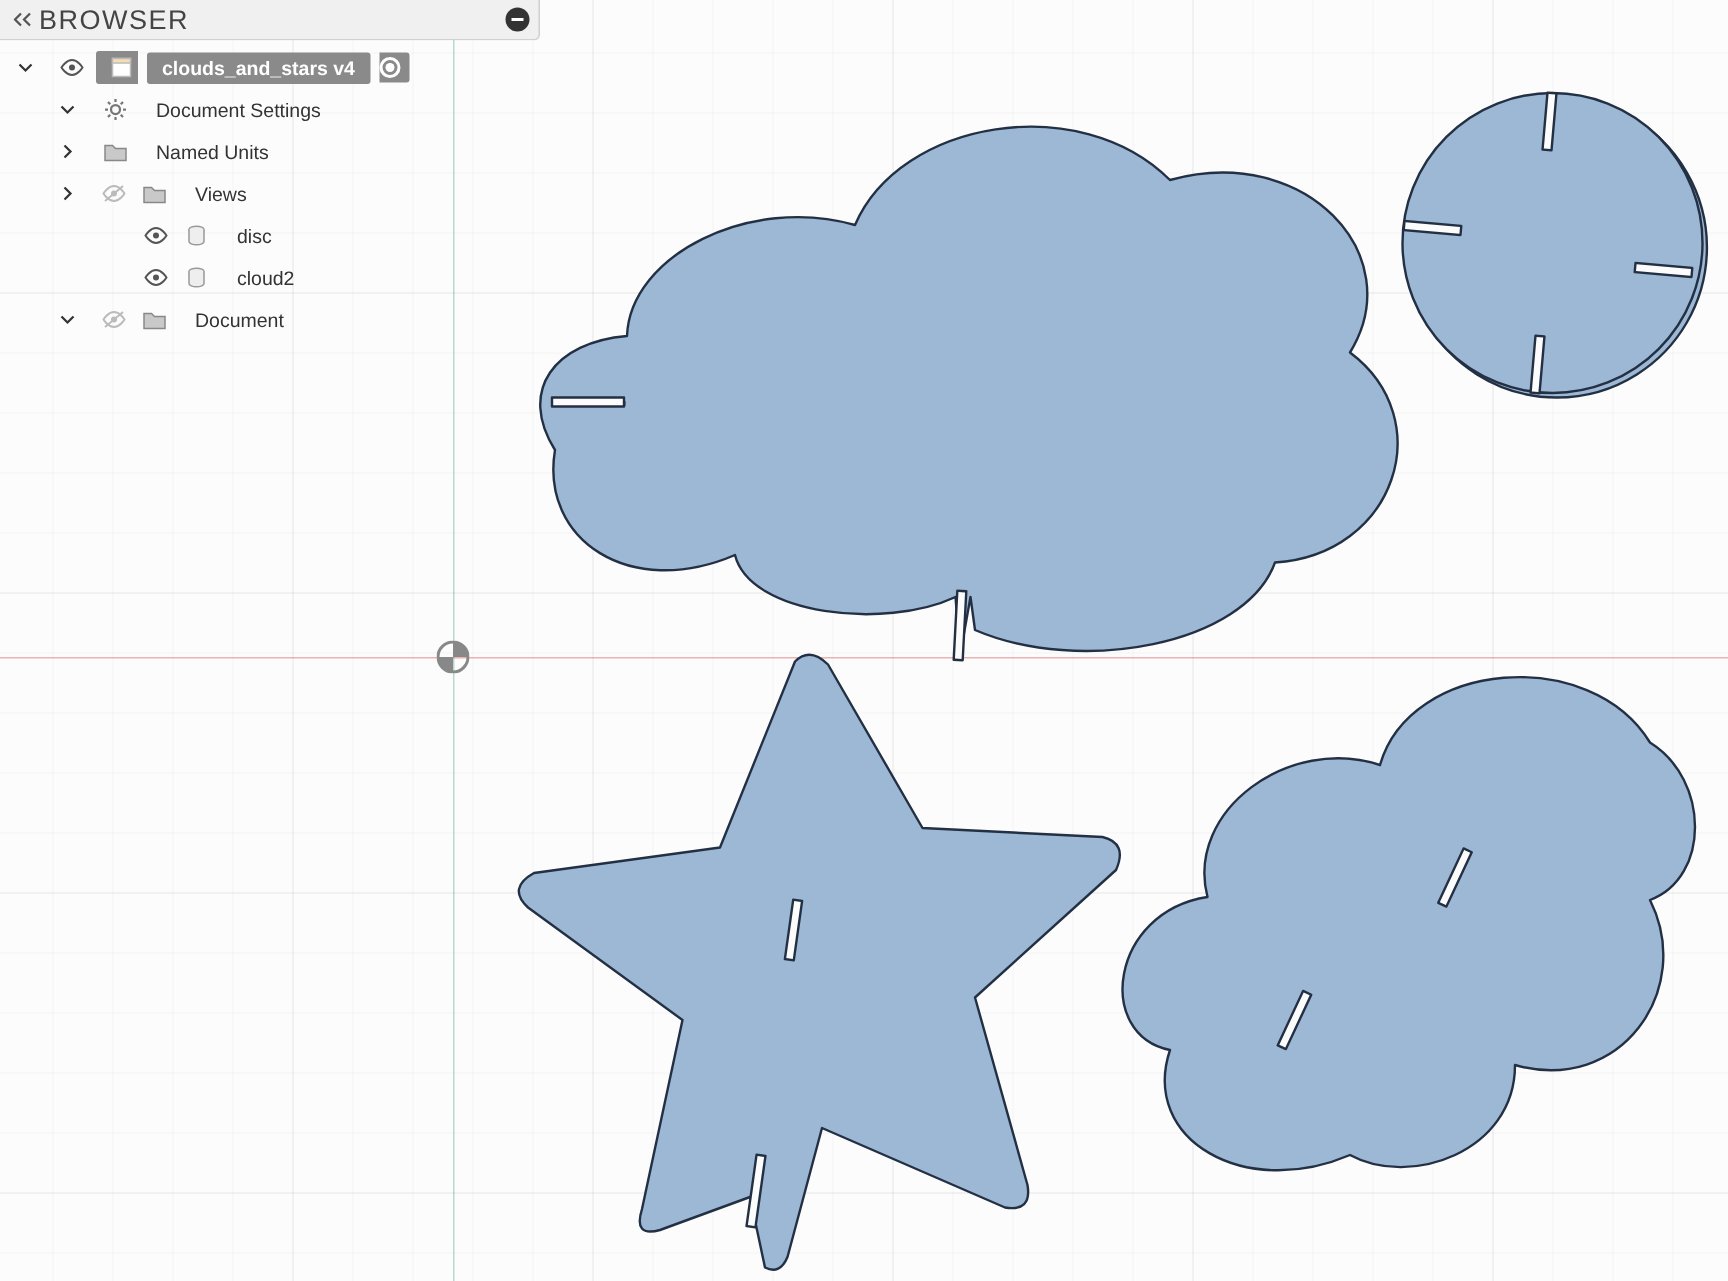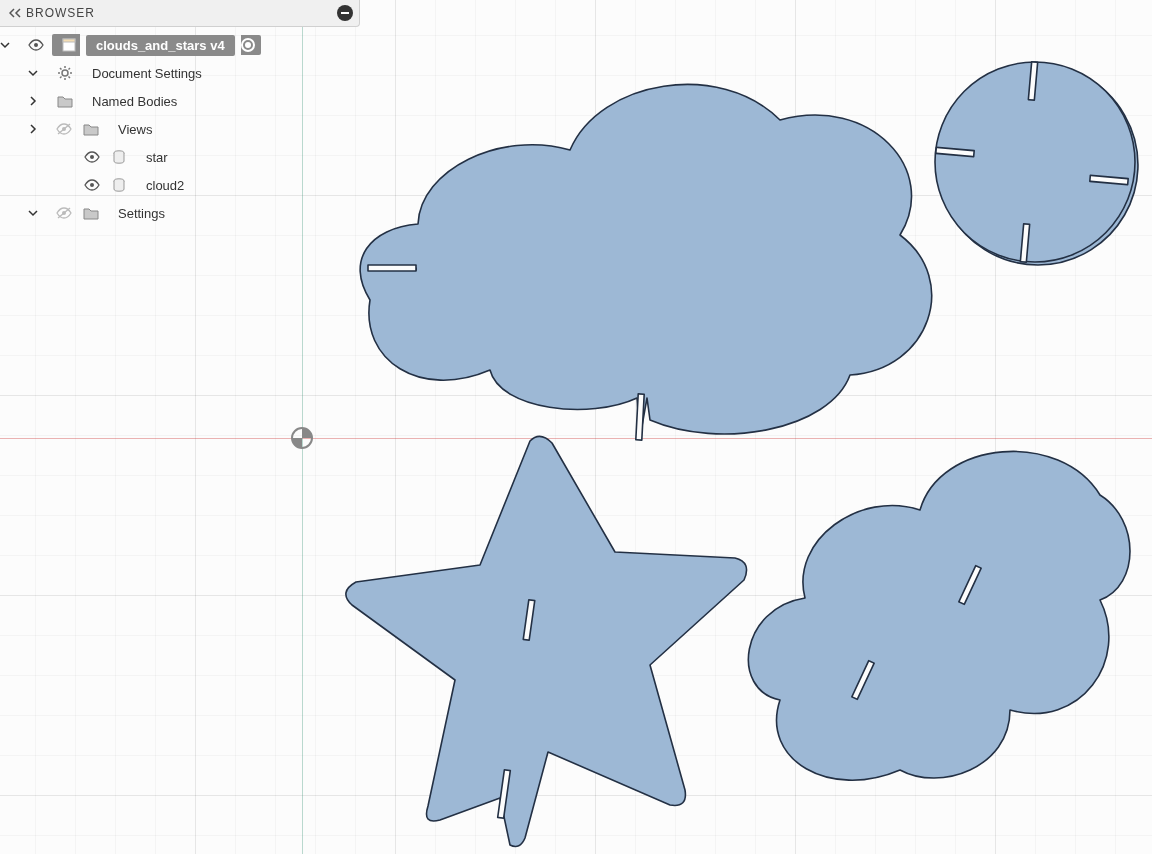--- a/index.html
+++ b/index.html
@@ -100,21 +100,21 @@
     display: flex;
     align-items: center;
     justify-content: center;
     color: #555;
     cursor: pointer;
   }
 
   .panel-title {
     flex: 1 1 auto;
     letter-spacing: 1px;
-    font-size: 12px;
+    font-size: 18px;
     color: #444;
     padding-left: 2px;
   }
 
   .panel-opts {
     width: 16px;
     height: 16px;
     border-radius: 8px;
     background: #333;
     display: flex;
@@ -124,20 +124,21 @@
   }
   .panel-opts::after {
     content: "";
     width: 8px;
     height: 2px;
     background: #fff;
   }
 
   .tree {
     padding: 4px 0 10px 0;
+    margin-left: 12px;
   }
 
   .tree-row {
     height: 28px;
     display: flex;
     align-items: center;
     gap: 6px;
     padding-right: 8px;
     cursor: default;
   }
@@ -372,21 +373,21 @@
       <span class="expander">
         <svg class="ic" width="10" height="10" viewBox="0 0 10 10">
             <path d="M3 1 L7 5 L3 9" fill="none" stroke="#333" stroke-width="1.5"></path>
           </svg>
       </span>
       <span class="node-icon">
         <svg class="ic" width="16" height="14" viewBox="0 0 16 14">
             <path d="M1 3 h5 l2 2 h7 v8 h-14 z" fill="#c9c9c9" stroke="#888"></path>
           </svg>
       </span>
-      <span class="node-label">Named Bodies</span>
+      <span class="node-label">Named Units</span>
     </div>
 
     <div class="tree-row">
       <span class="indent"></span>
       <span class="expander">
         <svg class="ic" width="10" height="10" viewBox="0 0 10 10">
             <path d="M3 1 L7 5 L3 9" fill="none" stroke="#333" stroke-width="1.5"></path>
           </svg>
       </span>
       <span class="eye hidden cell">
@@ -415,21 +416,21 @@
             <path d="M8 1 C4 1 1 6 1 6 s3 5 7 5 7-5 7-5 S12 1 8 1z" fill="none" stroke="#555" stroke-width="1.3"></path>
             <circle cx="8" cy="6" r="2" fill="#555"></circle>
           </svg>
       </span>
       <span class="node-icon">
         <svg class="ic" width="14" height="16" viewBox="0 0 14 16">
             <ellipse cx="7" cy="4" rx="5" ry="2.2" fill="#eee" stroke="#999"></ellipse>
             <path d="M2 4 v8 a5 2.2 0 0 0 10 0 v-8" fill="#eee" stroke="#999"></path>
           </svg>
       </span>
-      <span class="node-label">star</span>
+      <span class="node-label">disc</span>
     </div>
 
 
     <div class="tree-row">
       <span class="indent"></span>
         <span class="indent"></span>
       <span class="expander"></span>
       <span class="eye cell">
         <svg class="ic" width="16" height="12" viewBox="0 0 16 12">
             <path d="M8 1 C4 1 1 6 1 6 s3 5 7 5 7-5 7-5 S12 1 8 1z" fill="none" stroke="#555" stroke-width="1.3"></path>
@@ -457,18 +458,18 @@
             <path d="M8 1 C4 1 1 6 1 6 s3 5 7 5 7-5 7-5 S12 1 8 1z" fill="none" stroke="#bbb" stroke-width="1.3"></path>
             <circle cx="8" cy="6" r="2" fill="#bbb"></circle>
             <line x1="2" y1="11" x2="14" y2="1" stroke="#bbb" stroke-width="1.3"></line>
           </svg>
       </span>
       <span class="node-icon">
         <svg class="ic" width="16" height="14" viewBox="0 0 16 14">
             <path d="M1 3 h5 l2 2 h7 v8 h-14 z" fill="#c9c9c9" stroke="#888"></path>
           </svg>
       </span>
-      <span class="node-label">Settings</span>
+      <span class="node-label">Document</span>
     </div>
 
 
   </div>
 </div>
 
 </body></html>

